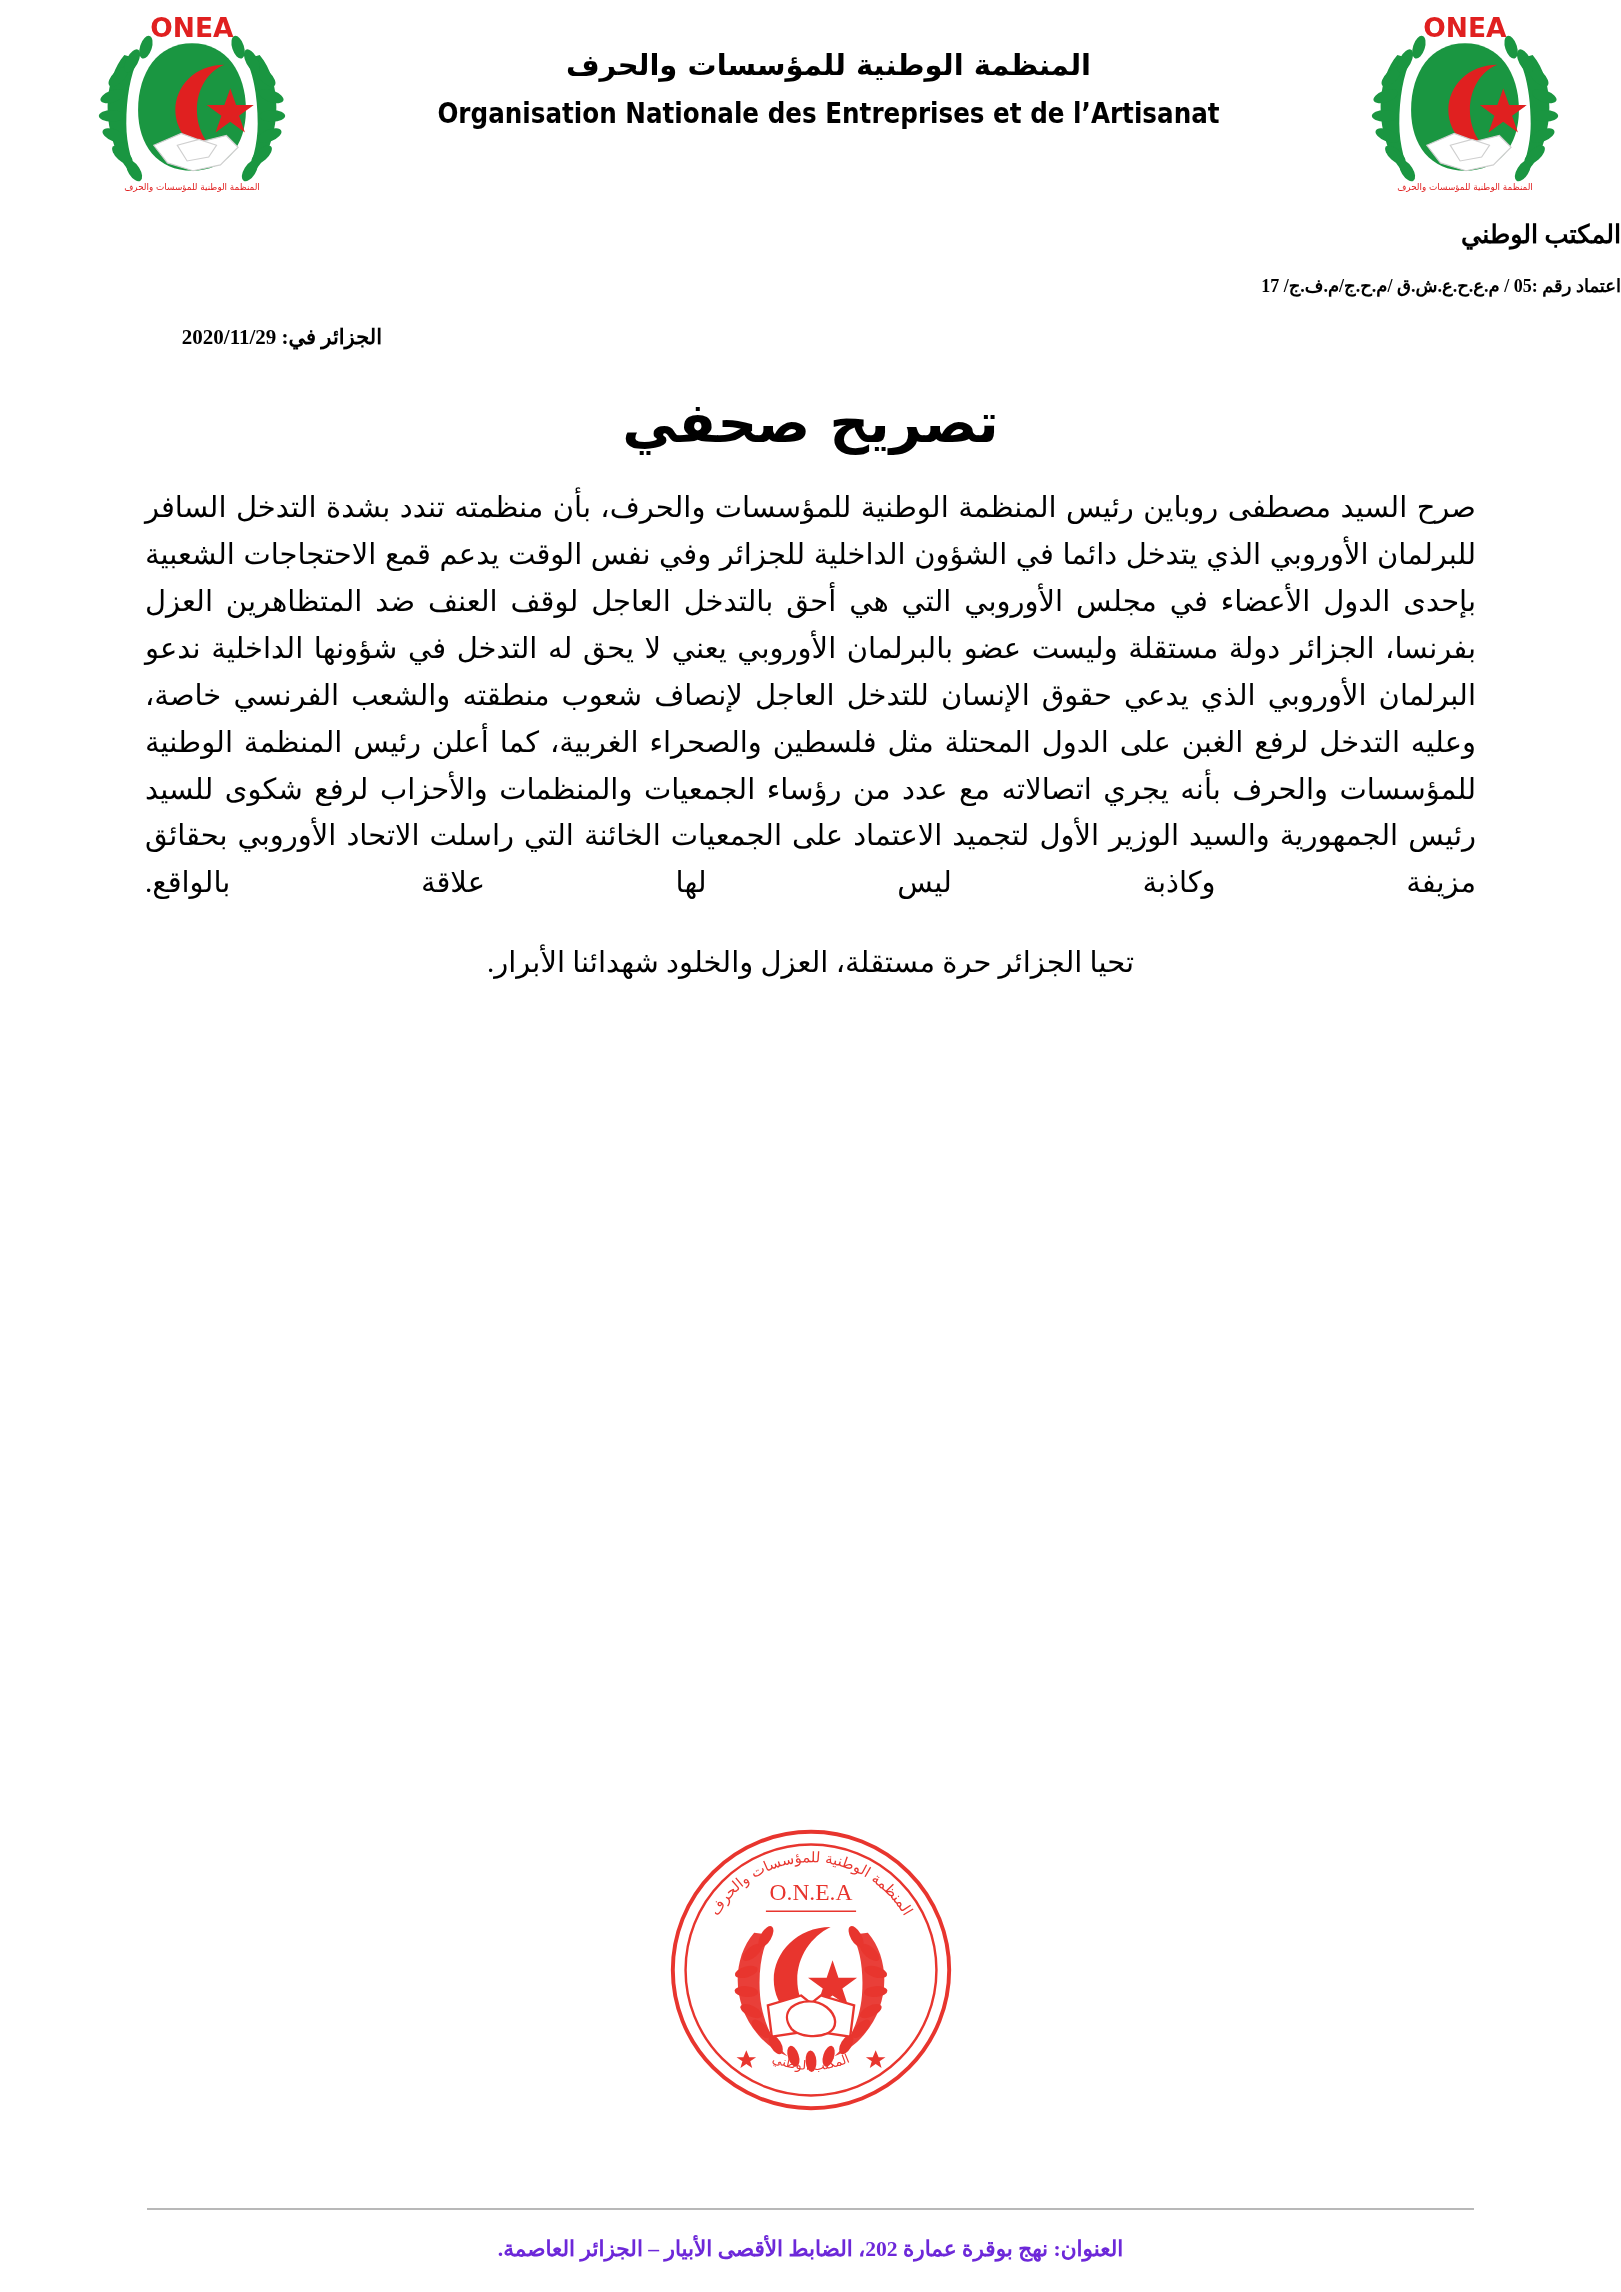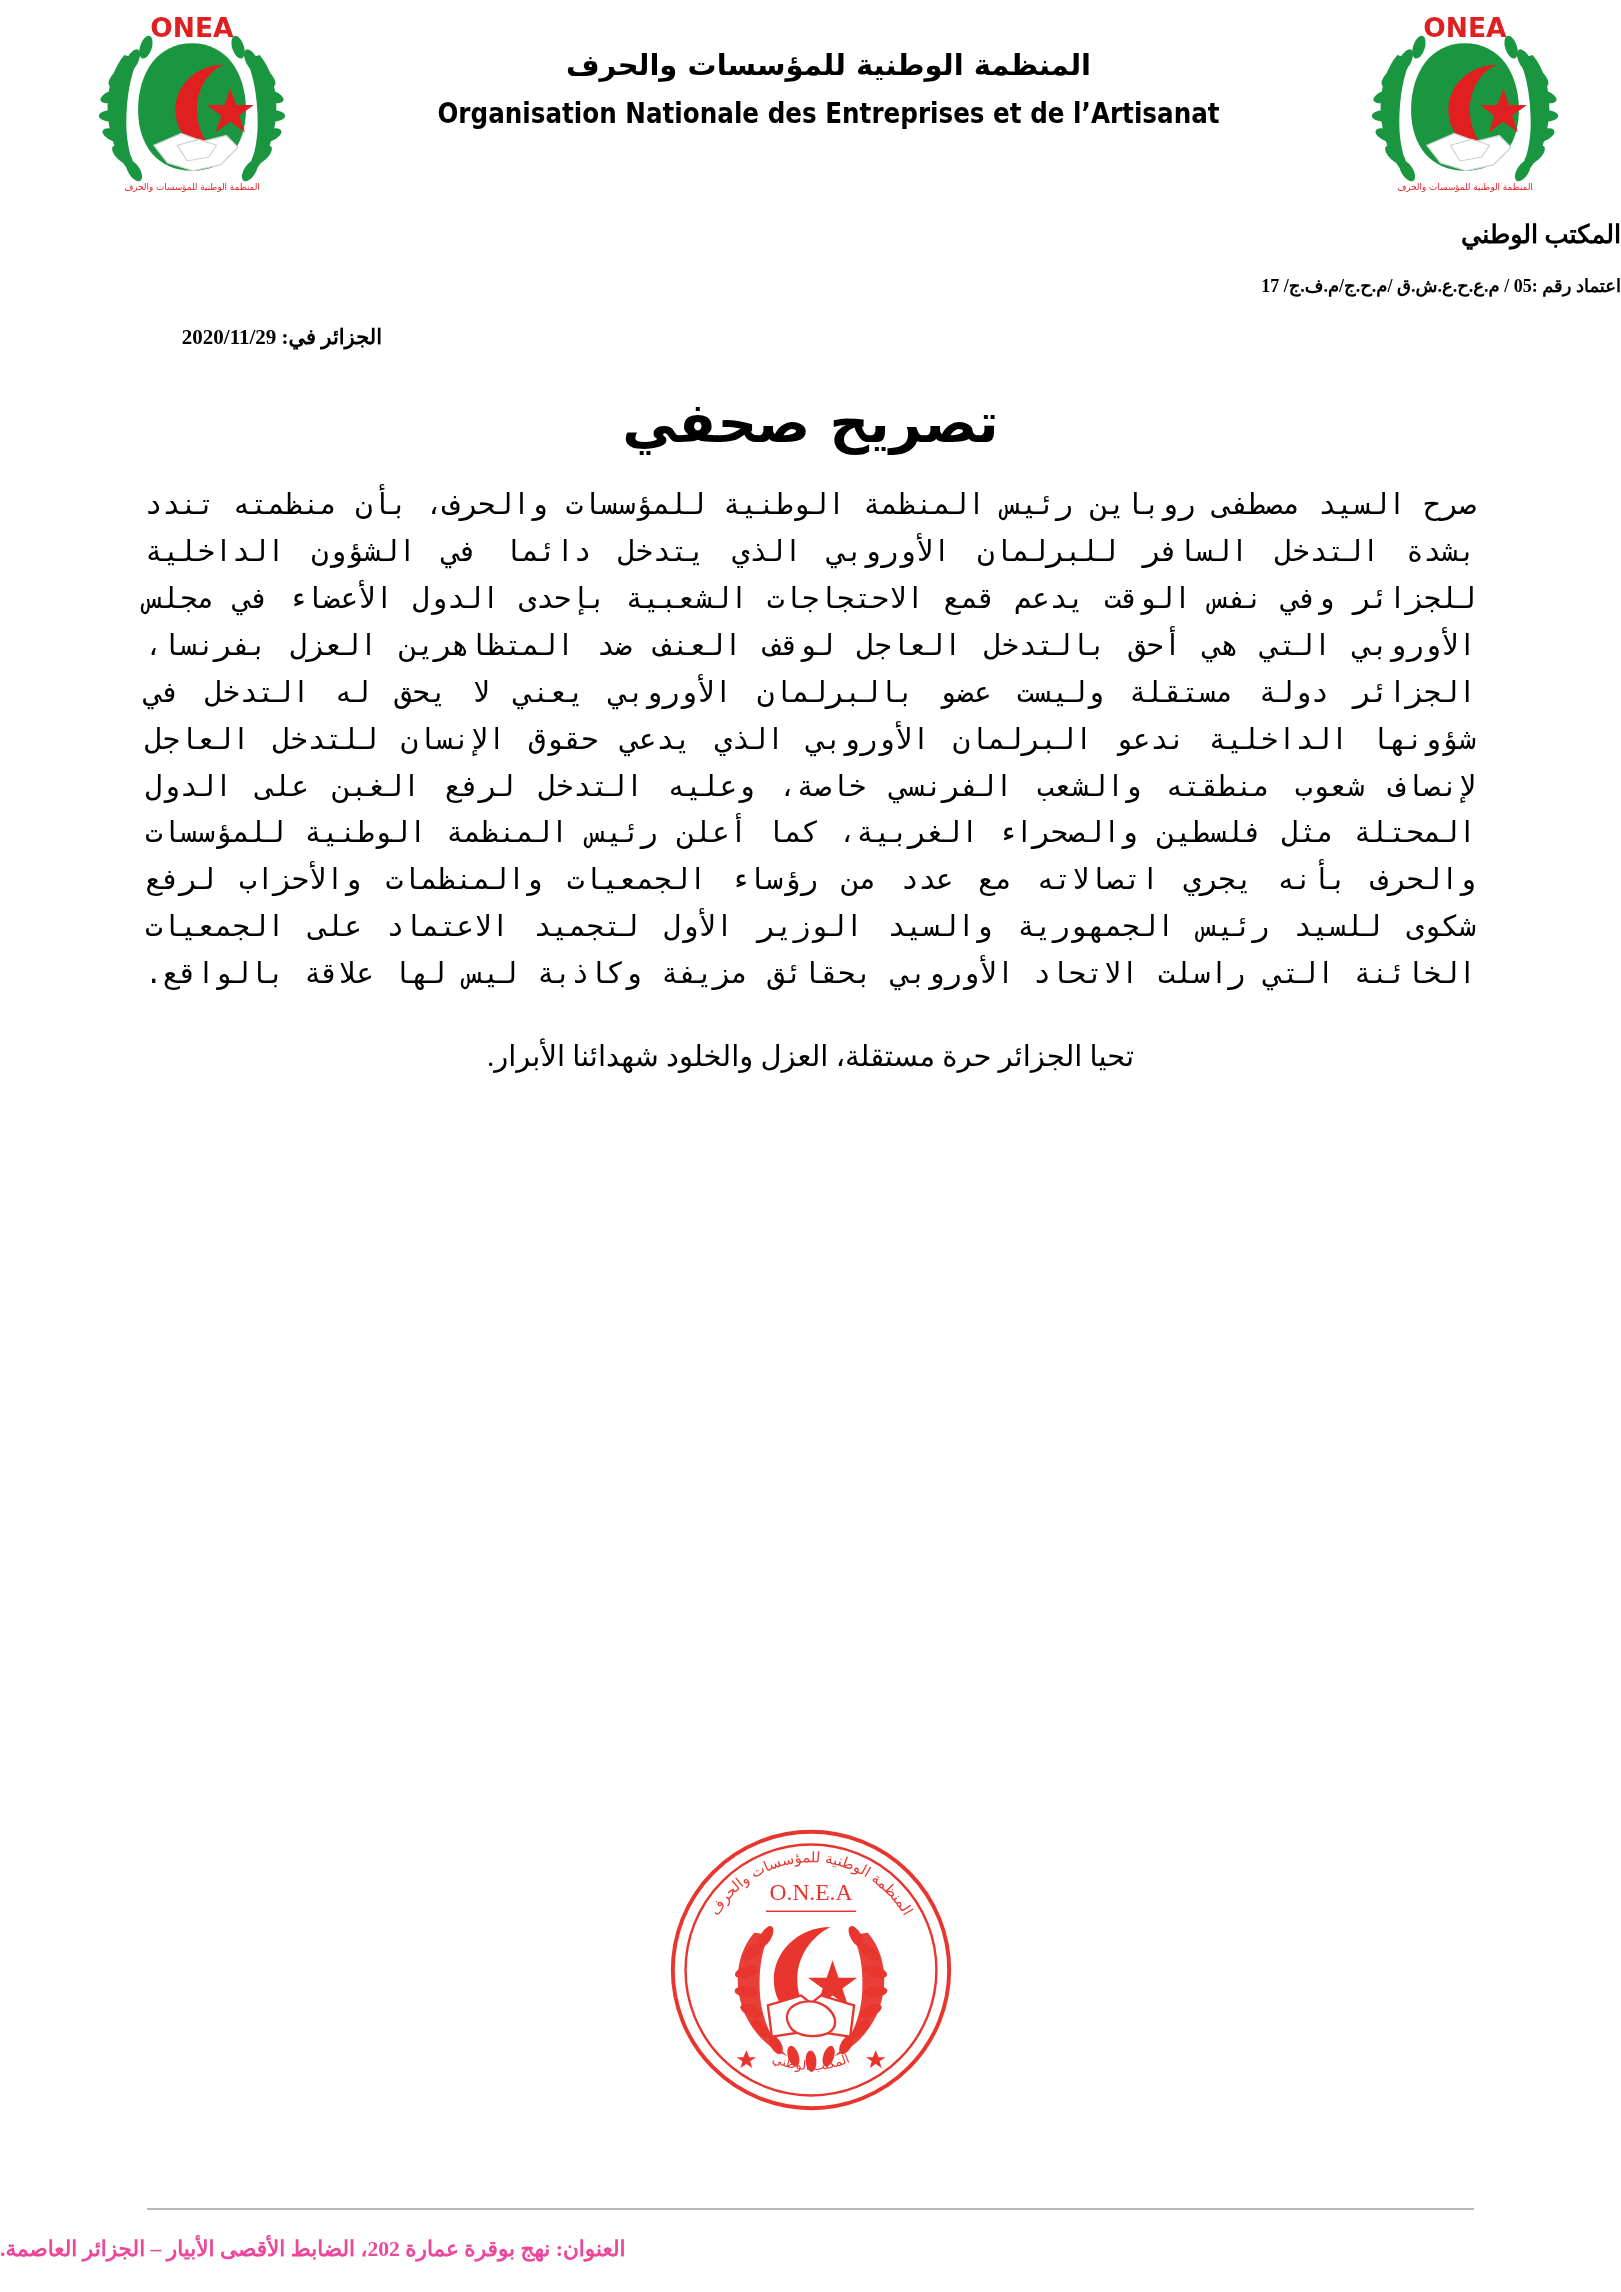--- a/index.html
+++ b/index.html
@@ -118,21 +118,21 @@
   
   .body-text {
     direction: rtl;
     text-align: justify;
     text-align-last: justify;
     font-size: 29px;
     line-height: 1.62;
     margin: 0 145px 0 145px;
     font-weight: normal;
   }
-  .body-text p { margin: 0 0 0 0; font-family: Liberation Mono, monospace; }
+  .body-text p { margin: 0 0 0 0; }
   .closing {
     direction: rtl;
     text-align: center;
     font-size: 29px;
     margin: 33px 145px 0 145px;
     line-height: 1.6;
   }
 
   
   .stamp-area {
@@ -154,26 +154,26 @@
     left: 0;
     right: 0;
     bottom: 27.4px;
   }
   .footer-rule {
     border-top: 2px solid #b8b8b8;
     margin: 0 147px 7.8px 147px;
     height: 0;
   }
   .footer-line {
-    text-align: left;
+    text-align: center;
     font-weight: bold;
     font-size: 21.6px;
     direction: rtl;
     line-height: 1.5;
-    color: #ec4899;
+    color: #6d28d9;
     margin-top: 23px;
   }
   .footer-line .ltr { direction: ltr; unicode-bidi: embed; }
 </style>
 </head>
 <body>
 
 <div class="page">
 
   <div class="header">

